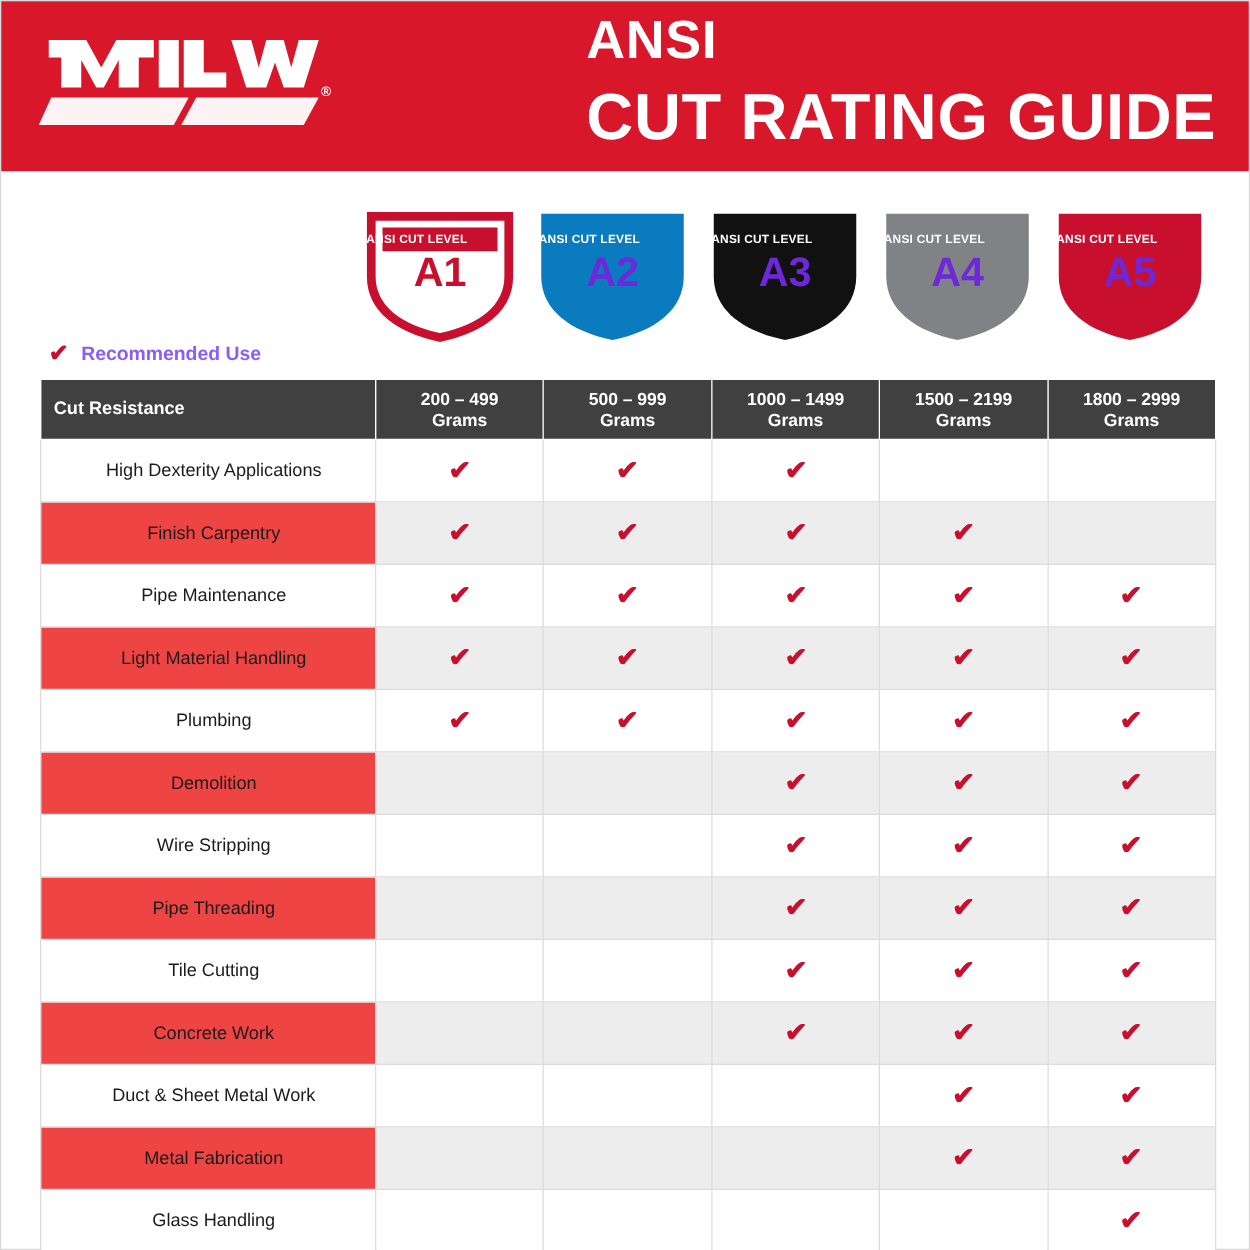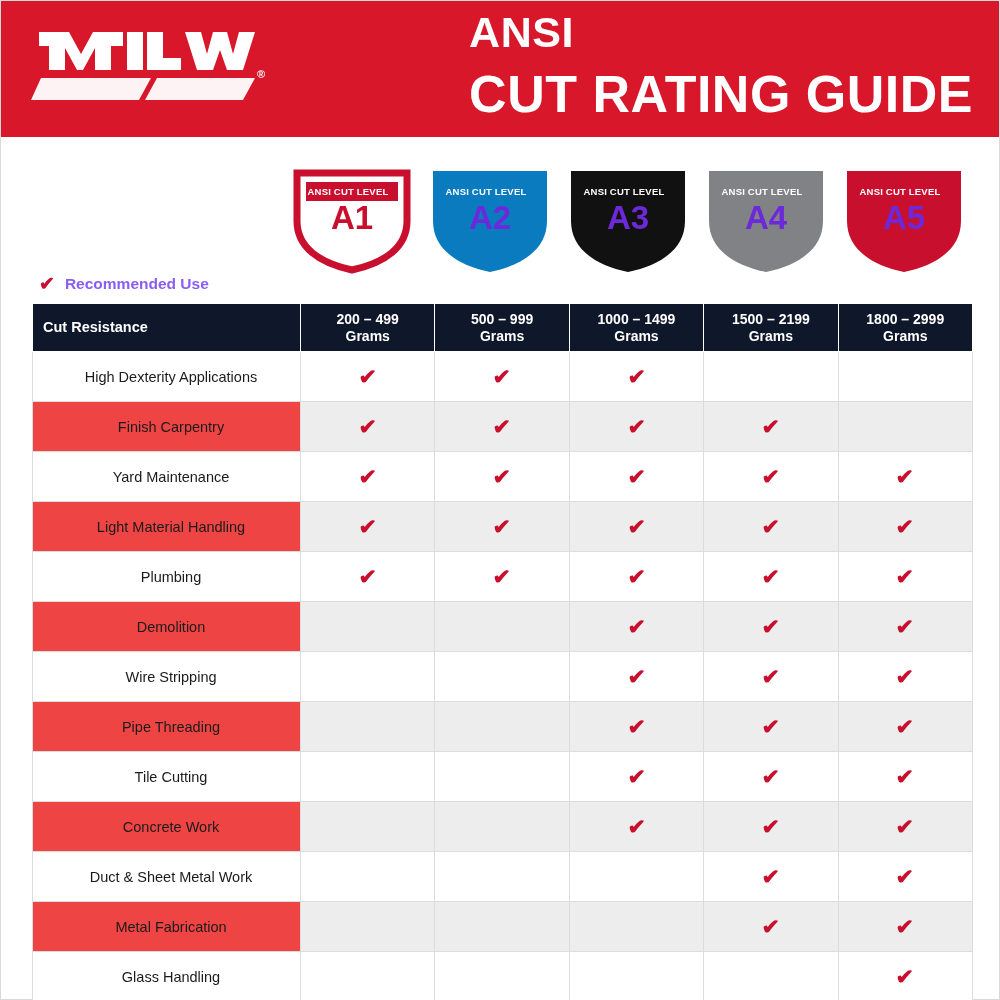--- a/index.html
+++ b/index.html
@@ -82,21 +82,21 @@
   .shield .sh-svg {
     position: absolute;
     left: 0;
     top: 0;
   }
   .shield .sh-label {
     position: absolute;
     top: 17px;
     left: 0;
     width: 110px;
-    text-align: center;
+    text-align: left;
     font-size: 9.5px;
     font-weight: bold;
     color: #ffffff;
     letter-spacing: 0.2px;
   }
   .shield .sh-level {
     position: absolute;
     top: 30px;
     left: 0;
     width: 118px;
@@ -140,21 +140,21 @@
     table-layout: fixed;
   }
   table.guide col.c0 { width: 268px; }
   table.guide col.c1,
   table.guide col.c2,
   table.guide col.c3,
   table.guide col.c4,
   table.guide col.c5 { width: 134.4px; }
 
   table.guide th.head {
-    background: #0f172a;
+    background: #404040;
     color: #ffffff;
     font-size: 14px;
     font-weight: bold;
     height: 45px;
     border: 1px solid #ffffff;
     line-height: 1.15;
   }
   table.guide th.head.label {
     text-align: left;
     padding-left: 10px;
@@ -315,21 +315,21 @@
           </tr>
           <tr class="alt">
             <td class="rowlabel">Finish Carpentry</td>
             <td class="cell"><span class="tick">✔</span></td>
             <td class="cell"><span class="tick">✔</span></td>
             <td class="cell"><span class="tick">✔</span></td>
             <td class="cell"><span class="tick">✔</span></td>
             <td class="cell"><span class="tick empty">✔</span></td>
           </tr>
           <tr>
-            <td class="rowlabel">Yard Maintenance</td>
+            <td class="rowlabel">Pipe Maintenance</td>
             <td class="cell"><span class="tick">✔</span></td>
             <td class="cell"><span class="tick">✔</span></td>
             <td class="cell"><span class="tick">✔</span></td>
             <td class="cell"><span class="tick">✔</span></td>
             <td class="cell"><span class="tick">✔</span></td>
           </tr>
           <tr class="alt">
             <td class="rowlabel">Light Material Handling</td>
             <td class="cell"><span class="tick">✔</span></td>
             <td class="cell"><span class="tick">✔</span></td>

